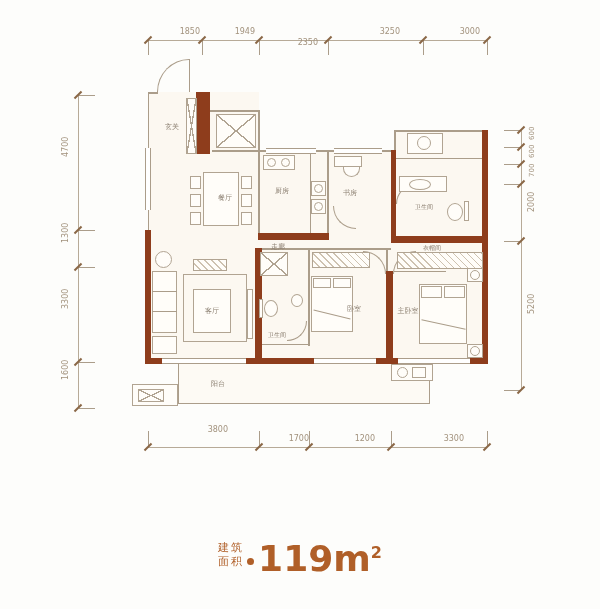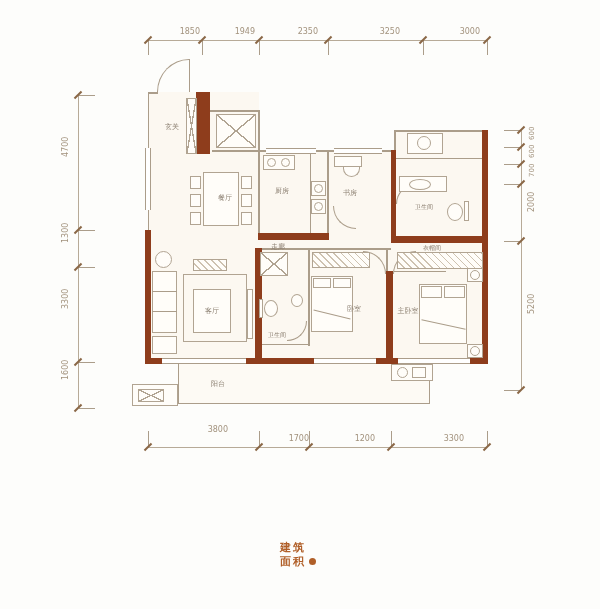--- a/index.html
+++ b/index.html
@@ -21,21 +21,21 @@
     linear-gradient(to top right, rgba(0,0,0,0) calc(50% - .7px), #b1a492 calc(50% - .7px), #b1a492 calc(50% + .7px), rgba(0,0,0,0) calc(50% + .7px)),
     linear-gradient(to bottom right, rgba(0,0,0,0) calc(50% - .7px), #b1a492 calc(50% - .7px), #b1a492 calc(50% + .7px), rgba(0,0,0,0) calc(50% + .7px)),#fffdf9;}
   .hatch{border:1px solid #b1a492;box-sizing:border-box;
     background:repeating-linear-gradient(45deg,#fffdf9 0 4px,#cec2b0 4px 5px);}
   .win-h{height:6px;background:#fff;border-top:1px solid #ab9d8a;border-bottom:1px solid #ab9d8a;box-sizing:border-box;}
   .win-v{width:6px;background:#fff;border-left:1px solid #ab9d8a;border-right:1px solid #ab9d8a;box-sizing:border-box;}
   .arcline{box-sizing:border-box;}
   .title{left:150px;top:497px;width:300px;text-align:center;font-size:24px;font-weight:700;
          letter-spacing:13px;text-indent:13px;color:#b05f28;}
   .area{left:150px;top:541px;width:300px;display:flex;justify-content:center;align-items:flex-end;color:#b05f28;}
-  .area .small{font-size:11px;font-weight:700;line-height:1.25;letter-spacing:2px;margin-bottom:6px;text-align:left;}
+  .area .small{font-size:11px;font-weight:400;line-height:1.25;letter-spacing:2px;margin-bottom:6px;text-align:left;}
   .dot{width:7px;height:7px;border-radius:50%;background:#b05f28;margin:0 4px 10px 3px;}
   .big{font-size:36px;font-weight:700;line-height:.85;}
   .big sup{font-size:16px;}
 </style>
 </head>
 <body>
 
 <div class="stage">
 
   <div>
@@ -47,21 +47,21 @@
     <i class="a thin" style="left:423px;top:40px;width:1px;height:15px"></i>
     <i class="a thin" style="left:487px;top:40px;width:1px;height:15px"></i>
     <i class="a tick" style="left:143px;top:39px"></i>
     <i class="a tick" style="left:197px;top:39px"></i>
     <i class="a tick" style="left:254px;top:39px"></i>
     <i class="a tick" style="left:323px;top:39px"></i>
     <i class="a tick" style="left:418px;top:39px"></i>
     <i class="a tick" style="left:482px;top:39px"></i>
     <span class="a dim" style="left:150px;top:27px;width:50px">1850</span>
     <span class="a dim" style="left:205px;top:27px;width:50px">1949</span>
-    <span class="a dim" style="left:268px;top:27px;width:50px">2350</span>
+    <span class="a dim" style="left:268px;top:38px;width:50px">2350</span>
     <span class="a dim" style="left:350px;top:27px;width:50px">3250</span>
     <span class="a dim" style="left:430px;top:27px;width:50px">3000</span>
   </div>
 
   <div>
     <i class="a ln" style="left:148px;top:447px;width:339px;height:1px"></i>
     <i class="a thin" style="left:148px;top:431px;width:1px;height:16px"></i>
     <i class="a thin" style="left:259px;top:431px;width:1px;height:16px"></i>
     <i class="a thin" style="left:309px;top:431px;width:1px;height:16px"></i>
     <i class="a thin" style="left:391px;top:431px;width:1px;height:16px"></i>
@@ -260,15 +260,16 @@
     <span class="a lbl" style="left:264px;top:242px;width:28px">走廊</span>
     <span class="a lbl" style="left:204px;top:379px;width:28px">阳台</span>
   </div>
 
   <div class="a area">
     <span class="small">
       <span style="display:block">建筑</span>
       <span style="display:block">面积</span>
     </span>
     <span class="dot"></span>
+    <span class="big"><span>119m</span><sup>2</sup></span>
   </div>
 
 </div>
 
 </body></html>

